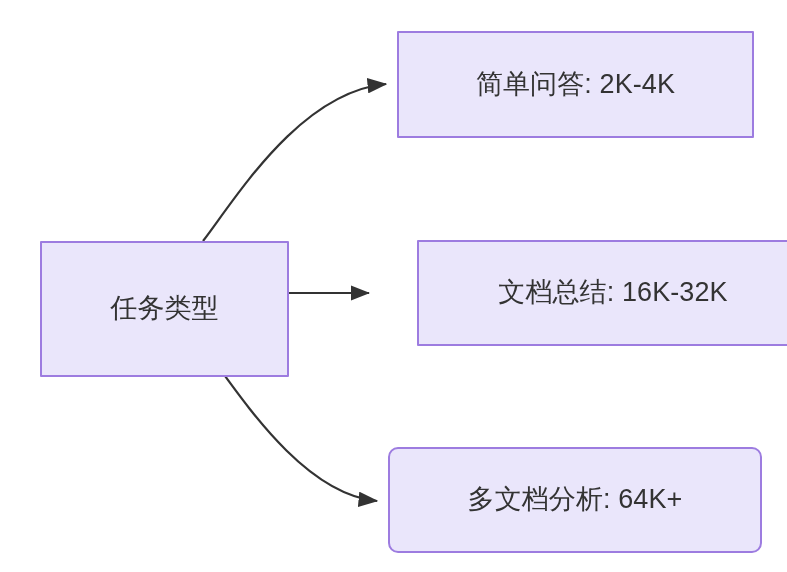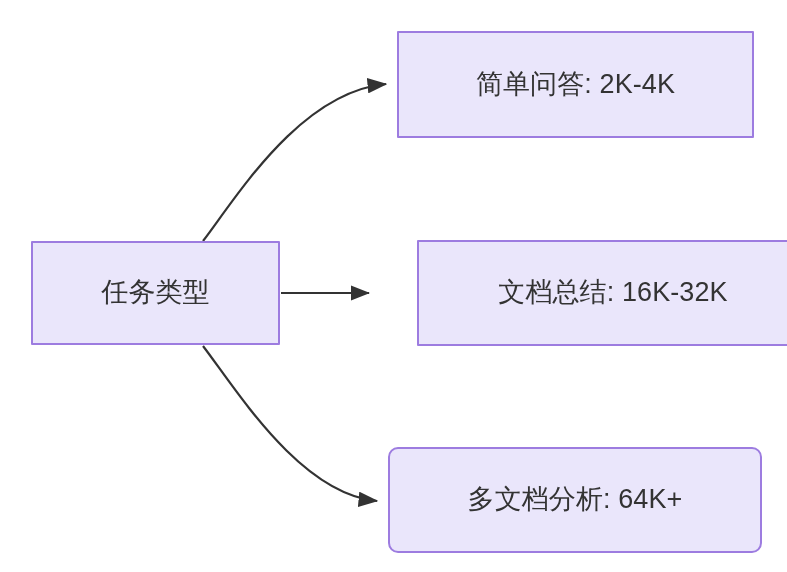--- a/index.html
+++ b/index.html
@@ -39,24 +39,24 @@
     text-align: left;
   }
   .node-label {
     color: #333333;
     font-size: 27px;
     line-height: 1.25;
     letter-spacing: 0.1px;
     white-space: nowrap;
   }
   #node-root {
-    left: 31px;
+    left: 40px;
     top: 241px;
     width: 249px;
-    height: 104px;
+    height: 136px;
   }
   #node-simple-qa {
     left: 397px;
     top: 31px;
     width: 357px;
     height: 107px;
   }
   #node-doc-summary {
     left: 380px;
     top: 240px;

